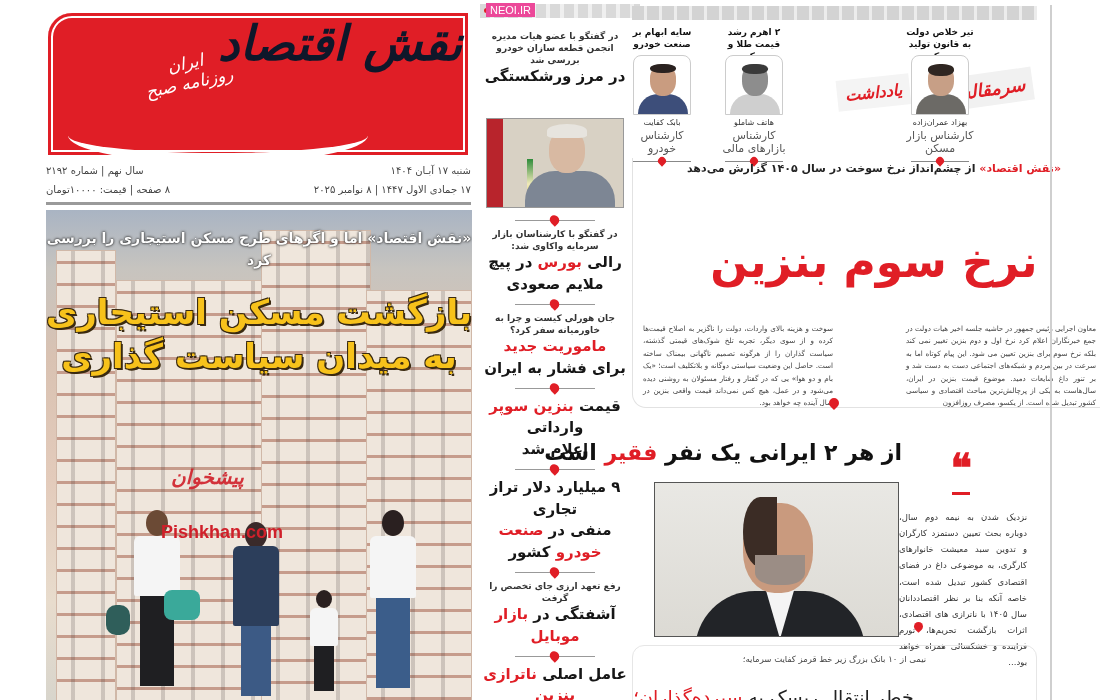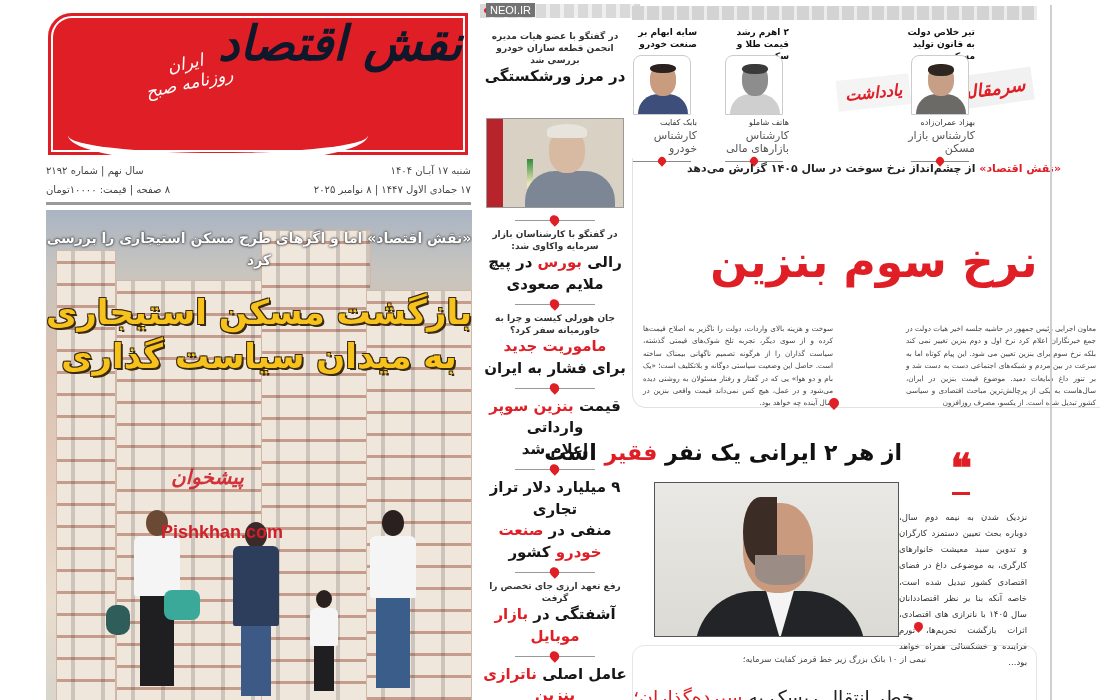--- a/index.html
+++ b/index.html
@@ -74,21 +74,21 @@
     position: absolute; left: 115px; top: 312px; color: #d0202a; font-size: 18px; font-weight: bold;
     font-family: "Liberation Sans", sans-serif; direction: ltr;
   }
 
   
   .neoi-bar {
     left: 480px; top: 4px; width: 160px; height: 14px;
     background: repeating-linear-gradient(90deg, #d9d9d9 0 10px, #efefef 10px 14px);
   }
   .neoi-label {
-    left: 486px; top: 3px; font-size: 11px; color: #fff; background: #737373; padding: 0 4px;
+    left: 486px; top: 3px; font-size: 11px; color: #fff; background: #ec4899; padding: 0 4px;
     font-family: "Liberation Sans", sans-serif; direction: ltr; line-height: 14px;
   }
   .neoi-dot { left: 484px; top: 8px; width: 5px; height: 5px; background: #e01e26; border-radius: 50%; }
   .mid-col { left: 480px; top: 22px; width: 150px; }
 
   .story { text-align: center; width: 150px; }
   .story .kicker { font-size: 9px; color: #333; line-height: 1.35; font-weight: bold; }
   .story .hl { font-size: 15px; font-weight: bold; line-height: 1.45; color: #161616; }
   .story .hl .red { color: #e01e26; }
   .story-sep { position: relative; height: 16px; width: 150px; }
@@ -109,21 +109,21 @@
   .photo-old .hair { position: absolute; left: 60px; top: 5px; width: 40px; height: 14px; border-radius: 50% 50% 20% 20%; background: #e7e4de; }
   .photo-old .suit { position: absolute; left: 38px; top: 52px; width: 90px; height: 40px; border-radius: 30px 30px 0 0; background: #7d8694; }
   .photo-old .flag { position: absolute; left: 40px; top: 40px; width: 6px; height: 50px; background: linear-gradient(180deg,#2e8b3a,#f1e9b9,#c8c33e); }
 
   
   .dots-bar {
     left: 632px; top: 6px; width: 405px; height: 14px;
     background: repeating-linear-gradient(90deg, #d3d3d3 0 12px, #ececec 12px 15px);
   }
   .editorial { left: 632px; top: 22px; width: 405px; height: 132px; }
-  .ed-card { position: absolute; top: 4px; width: 70px; text-align: right; }
+  .ed-card { position: absolute; top: 4px; width: 70px; text-align: center; }
   .ed-card .topic { font-size: 9px; font-weight: bold; line-height: 1.35; color: #111; height: 26px; }
   .ed-card .face-frame {
     margin: 3px auto 0; width: 58px; height: 60px; border: 1px solid #ccc; border-radius: 8px 8px 0 0;
     overflow: hidden; position: relative; background: #fff;
   }
   .ed-card .face-frame .h { position: absolute; left: 16px; top: 8px; width: 26px; height: 32px; border-radius: 45%; }
   .ed-card .face-frame .b { position: absolute; left: 4px; top: 38px; width: 50px; height: 24px; border-radius: 20px 20px 0 0; }
   .ed-card .name { font-size: 8px; color: #333; margin-top: 3px; }
   .ed-card .role { font-size: 11px; color: #555; margin-top: 2px; }
   .ed-card .line { position: relative; margin: 6px auto 0; width: 58px; height: 1px; background: #888; }

